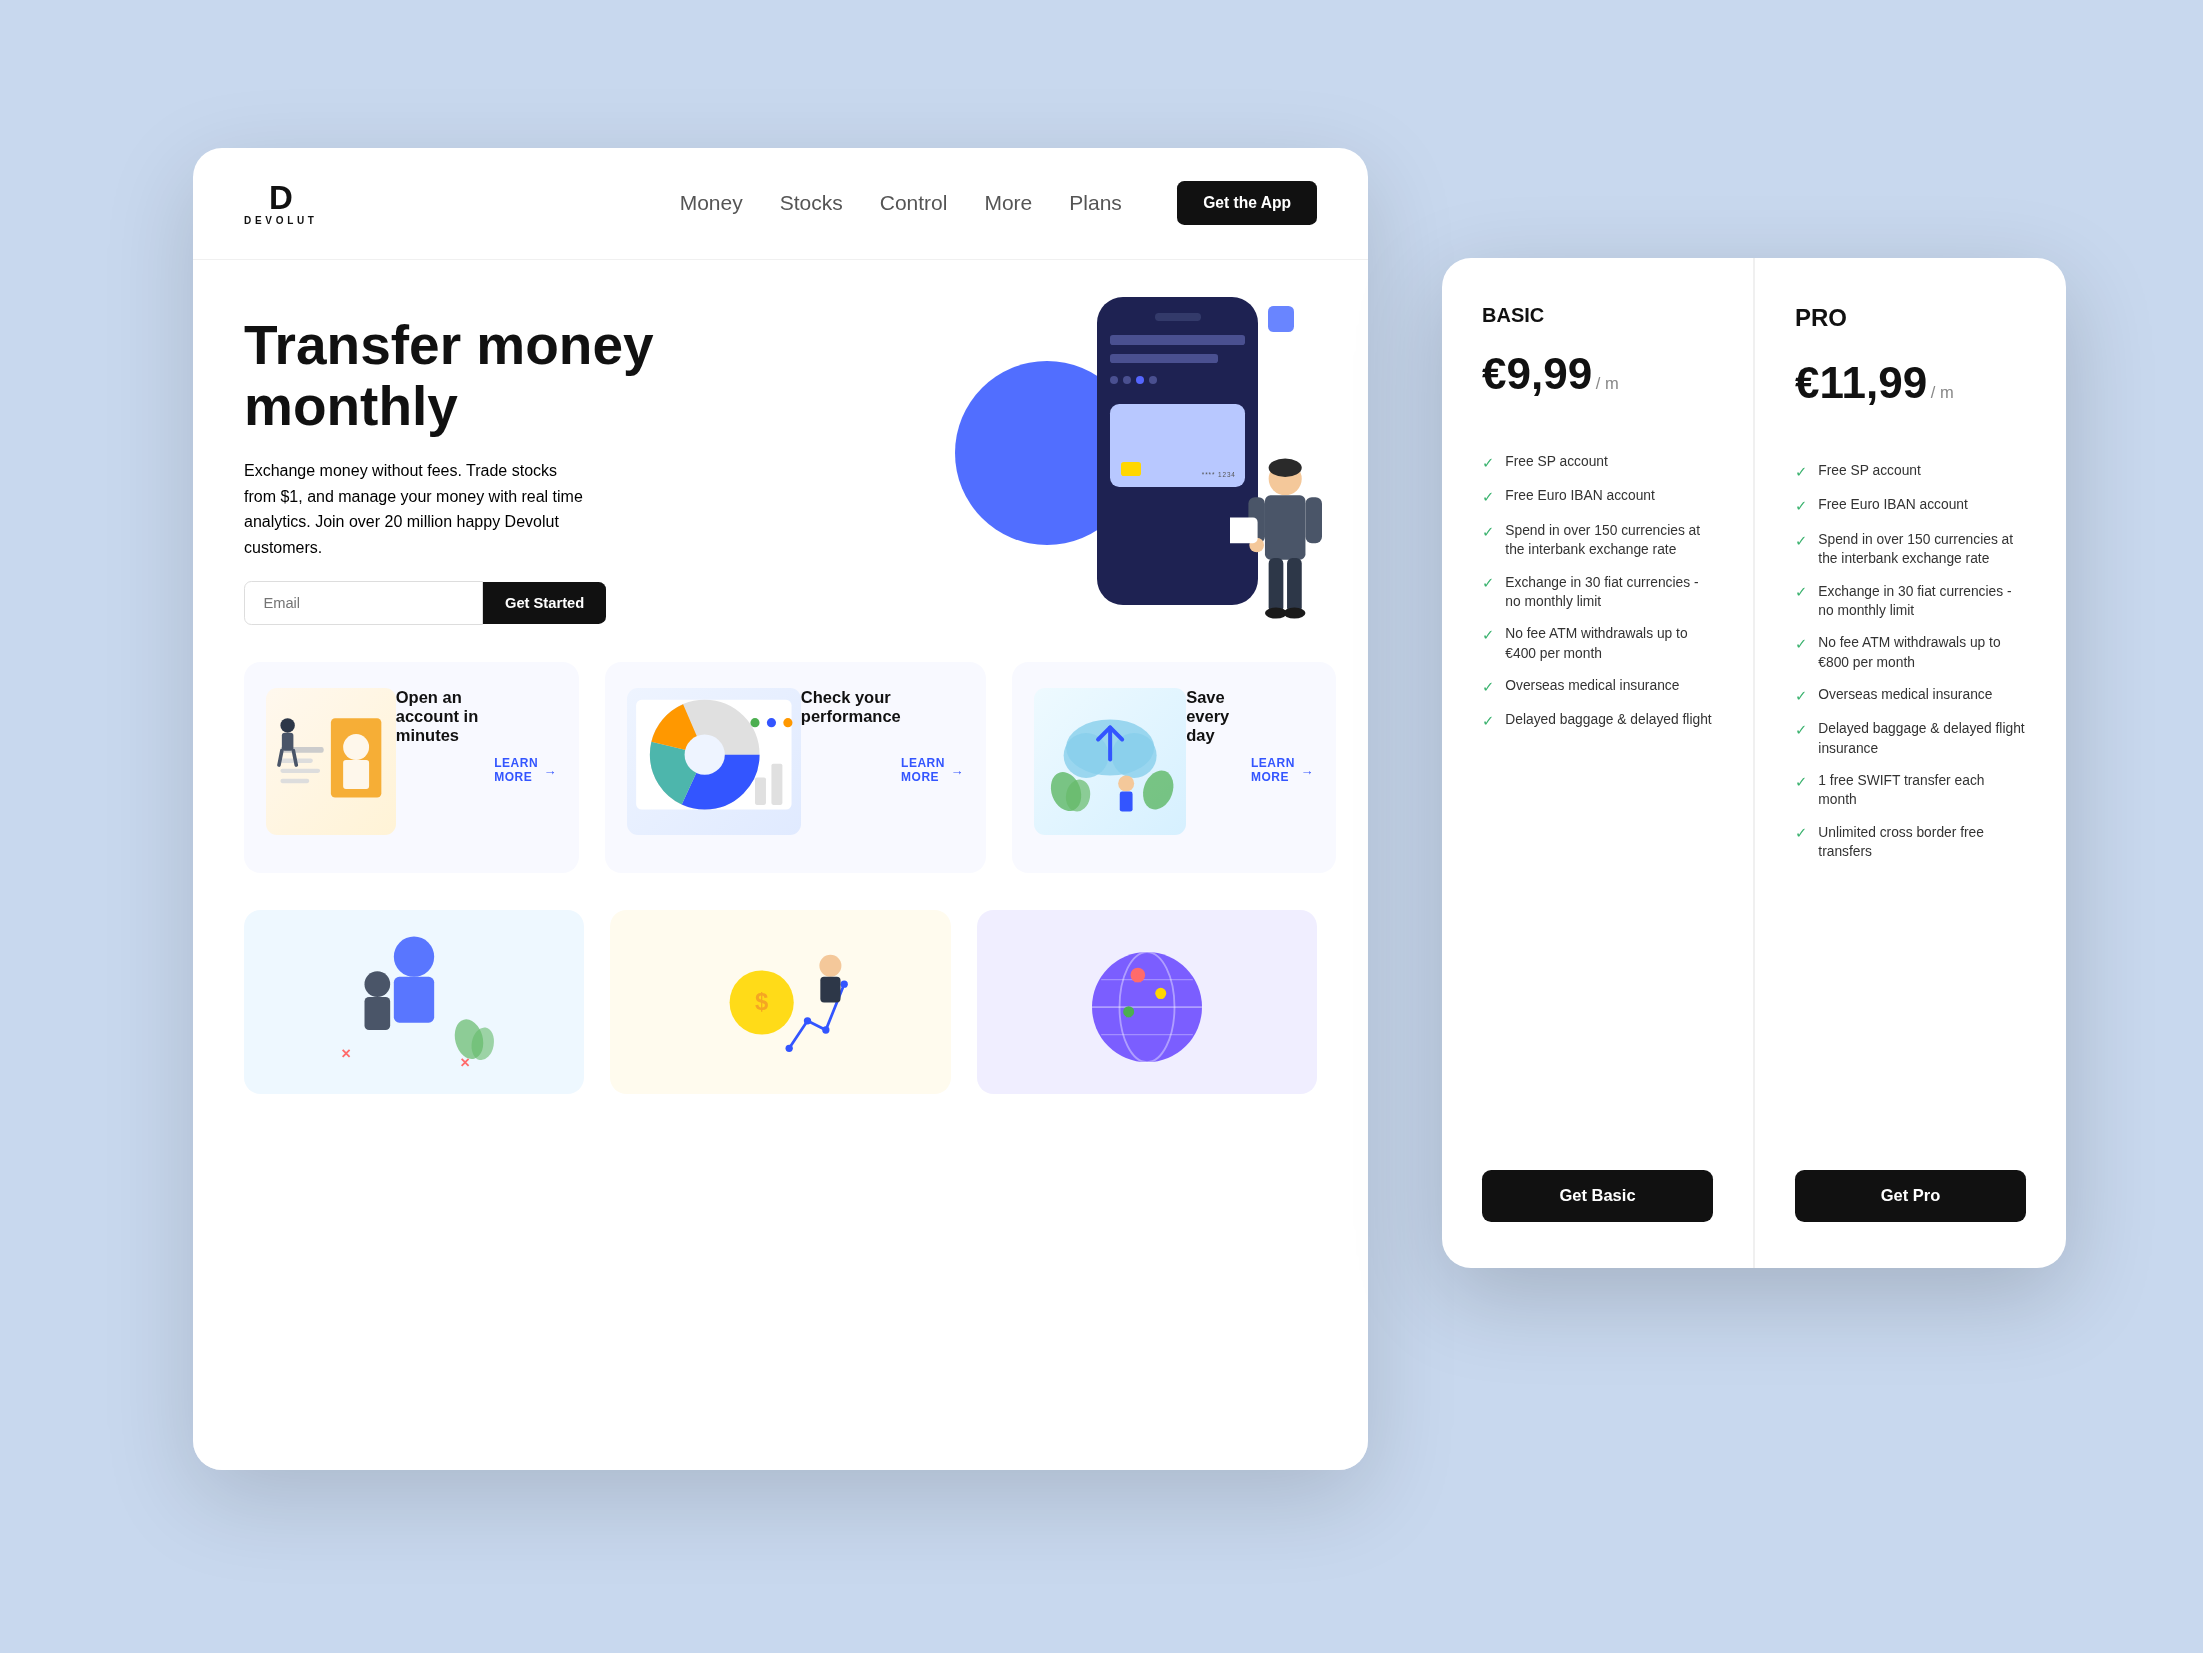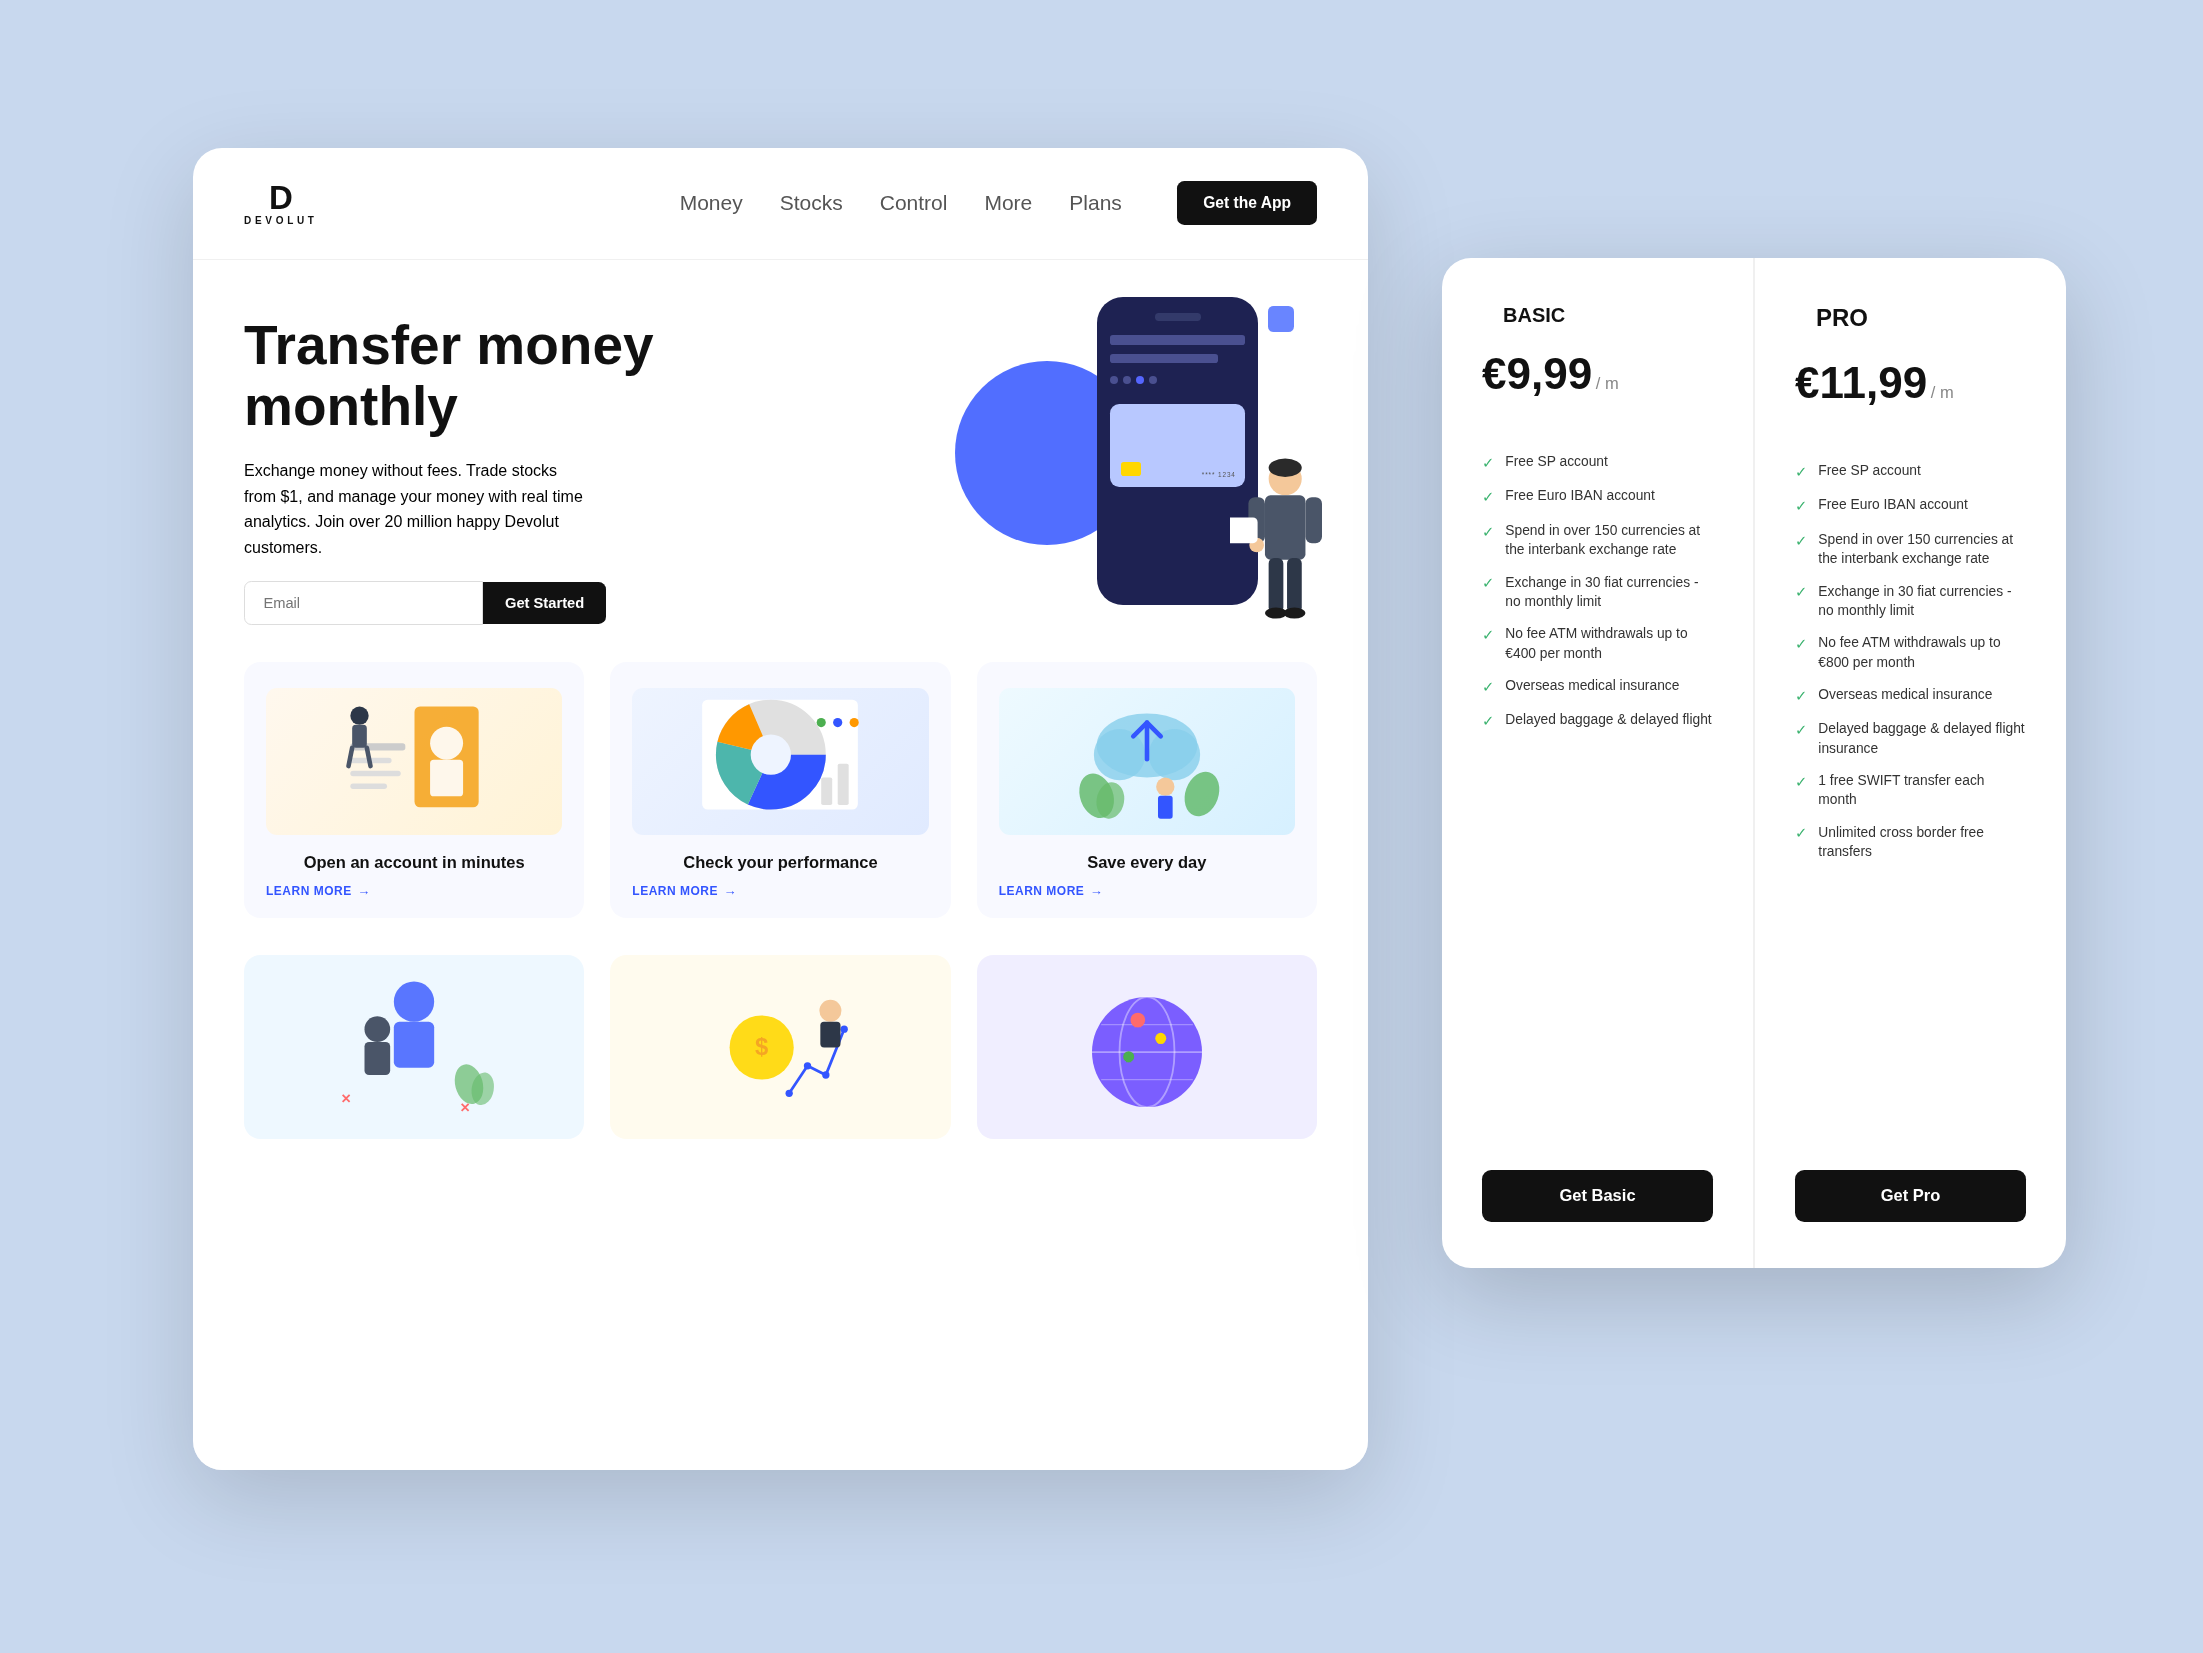--- a/index.html
+++ b/index.html
@@ -167,22 +167,21 @@
       display: grid;
       grid-template-columns: repeat(3, 1fr);
       gap: 26px;
       padding: 0 51px 37px;
     }
     .feature-card {
       background: #f8f9ff;
       border-radius: 16.5px;
       padding: 26px 22px 20px;
       display: flex;
-      flex-direction: column;
-      text-align: center;
+      flex-direction: row;
     }
     .feature-illus {
       width: 100%;
       height: 147px;
       border-radius: 11px;
       background: #e8eeff;
       margin-bottom: 18.4px;
       overflow: hidden;
       position: relative;
       display: flex;
@@ -232,21 +231,20 @@
       border-right: 0.9px solid #f0f0f0;
       display: flex;
       flex-direction: column;
     }
     .pricing-half:last-child { border-right: none; }
     .pricing-plan-name {
       font-size: 24px;
       font-weight: 800;
       color: #111;
       margin-bottom: 26px;
-      margin-left: 21px;
     }
     .pricing-features {
       list-style: none;
       margin: 26px 0 auto;
       display: flex;
       flex-direction: column;
       gap: 13px;
     }
     .pricing-feature-item {
       display: flex;

